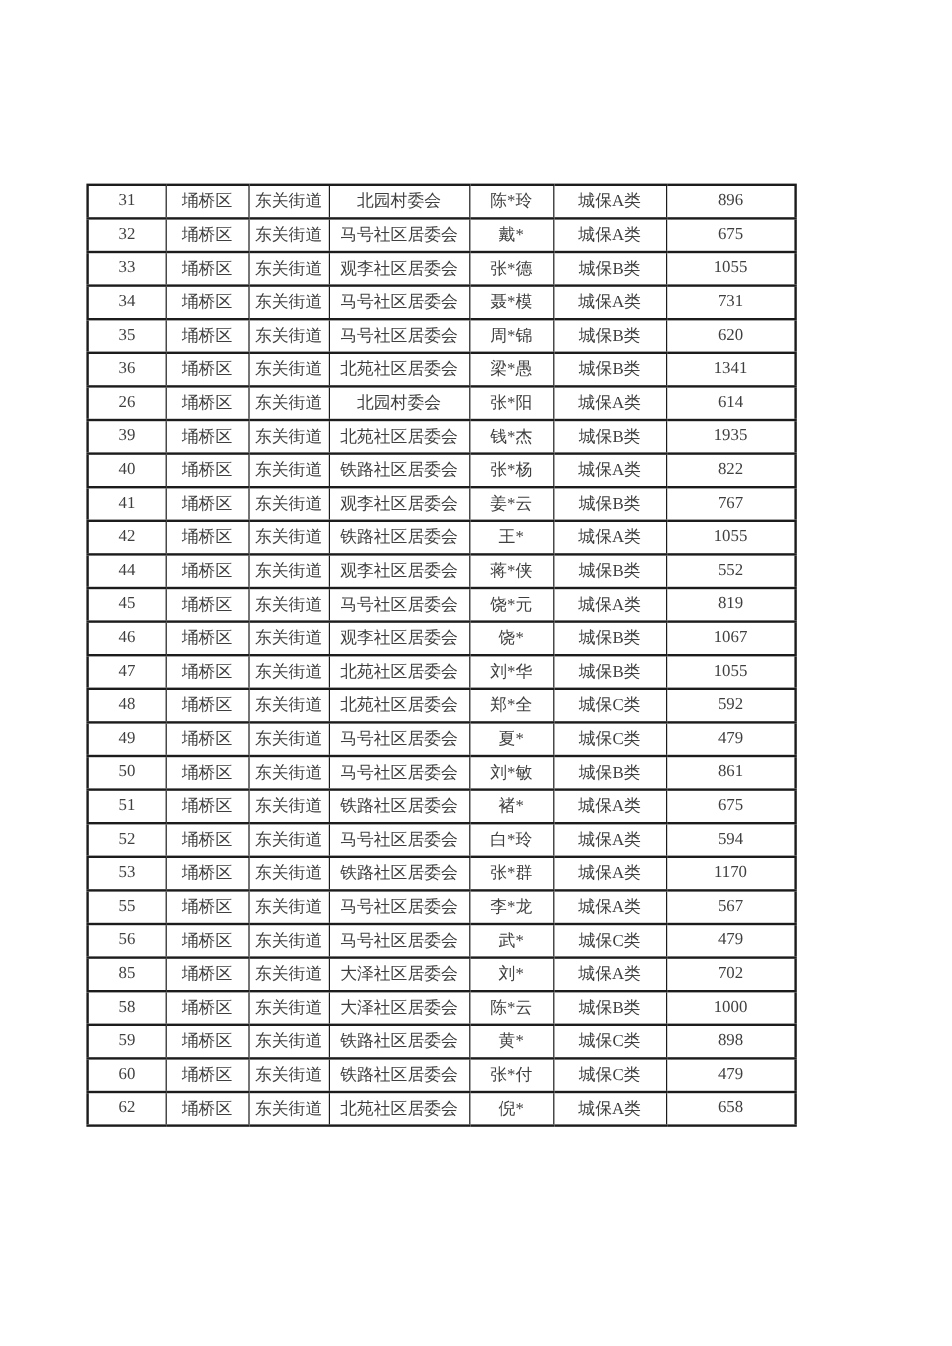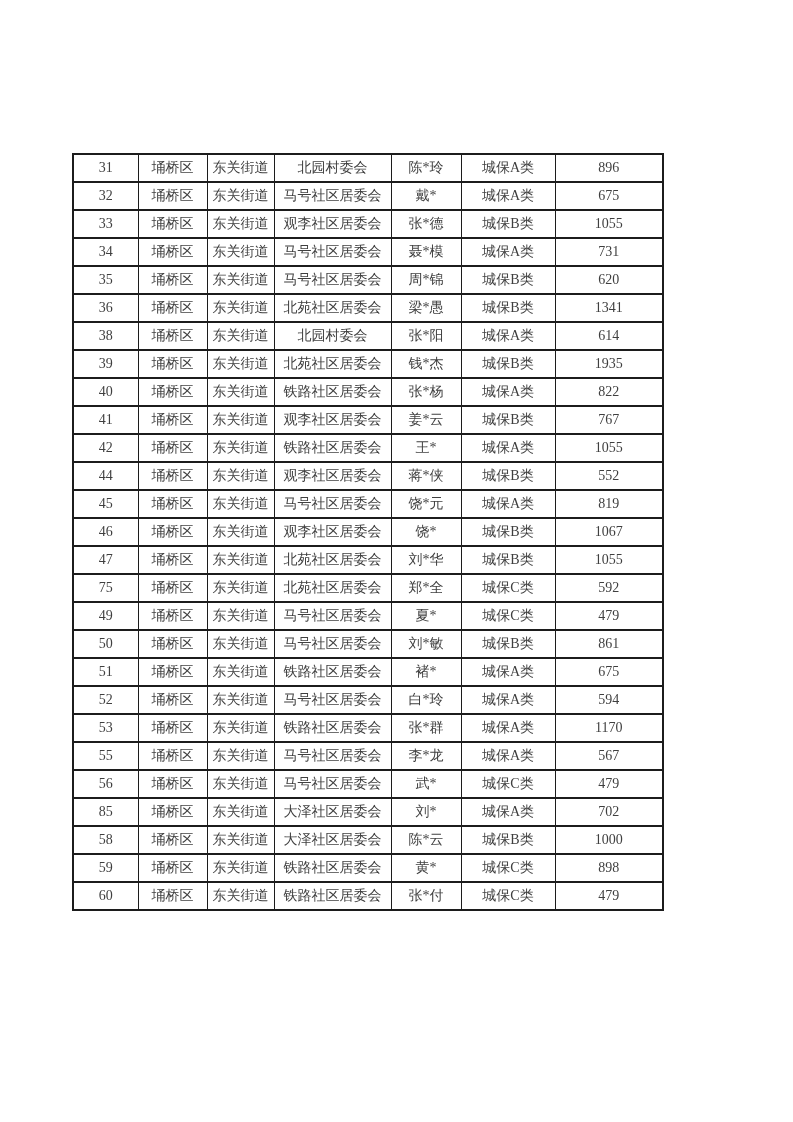--- a/index.html
+++ b/index.html
@@ -108,21 +108,21 @@
         <tr>
           <td>36</td>
           <td>埇桥区</td>
           <td>东关街道</td>
           <td>北苑社区居委会</td>
           <td>梁*愚</td>
           <td>城保B类</td>
           <td>1341</td>
         </tr>
         <tr>
-          <td>38</td>
+          <td>26</td>
           <td>埇桥区</td>
           <td>东关街道</td>
           <td>北园村委会</td>
           <td>张*阳</td>
           <td>城保A类</td>
           <td>614</td>
         </tr>
         <tr>
           <td>39</td>
           <td>埇桥区</td>
@@ -189,21 +189,21 @@
         <tr>
           <td>47</td>
           <td>埇桥区</td>
           <td>东关街道</td>
           <td>北苑社区居委会</td>
           <td>刘*华</td>
           <td>城保B类</td>
           <td>1055</td>
         </tr>
         <tr>
-          <td>75</td>
+          <td>48</td>
           <td>埇桥区</td>
           <td>东关街道</td>
           <td>北苑社区居委会</td>
           <td>郑*全</td>
           <td>城保C类</td>
           <td>592</td>
         </tr>
         <tr>
           <td>49</td>
           <td>埇桥区</td>
@@ -295,16 +295,25 @@
           <td>898</td>
         </tr>
         <tr>
           <td>60</td>
           <td>埇桥区</td>
           <td>东关街道</td>
           <td>铁路社区居委会</td>
           <td>张*付</td>
           <td>城保C类</td>
           <td>479</td>
+        </tr>
+        <tr>
+          <td>62</td>
+          <td>埇桥区</td>
+          <td>东关街道</td>
+          <td>北苑社区居委会</td>
+          <td>倪*</td>
+          <td>城保A类</td>
+          <td>658</td>
         </tr>
       </tbody>
   </table>
 </div>
 
 </body></html>

